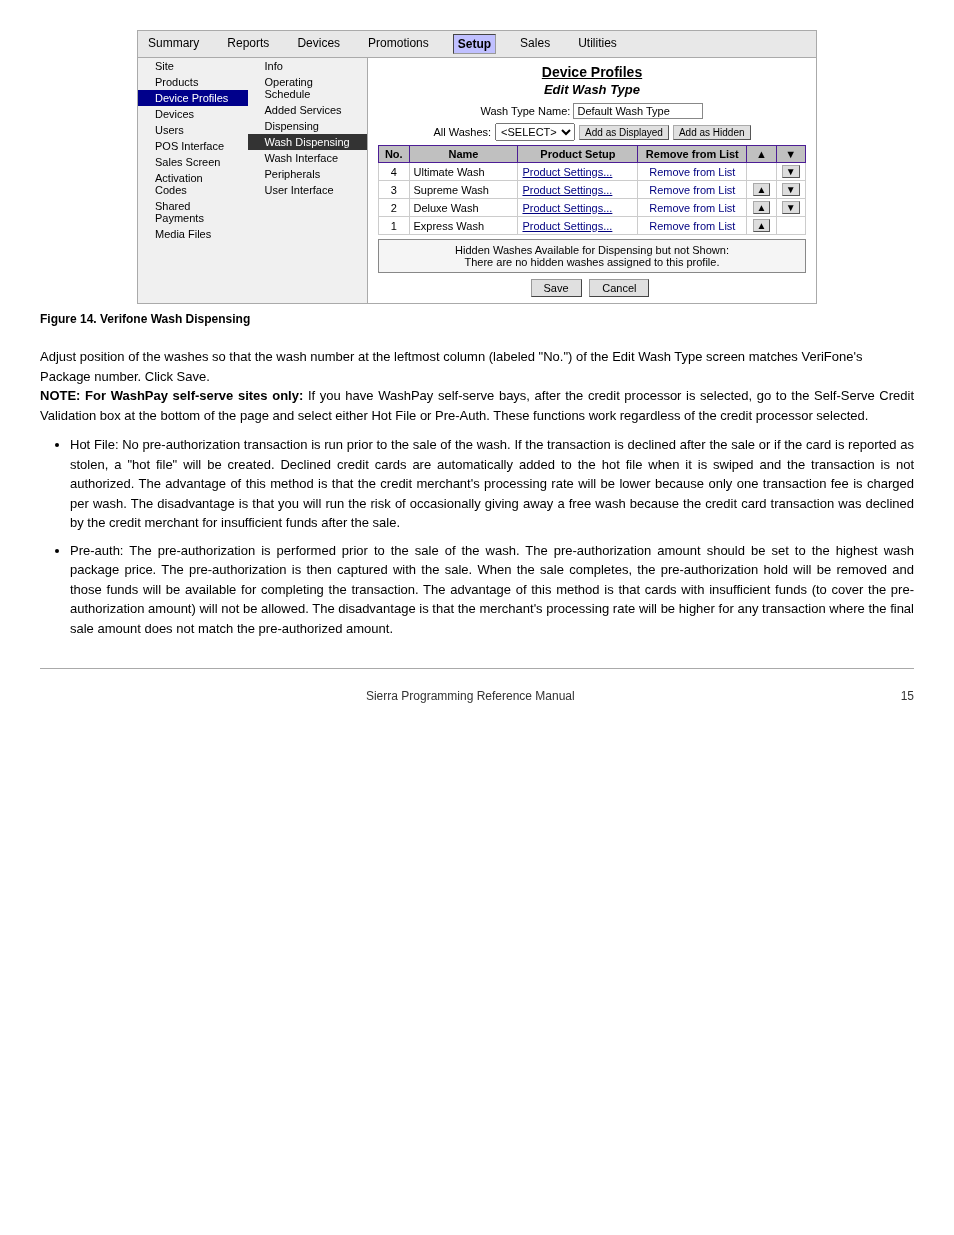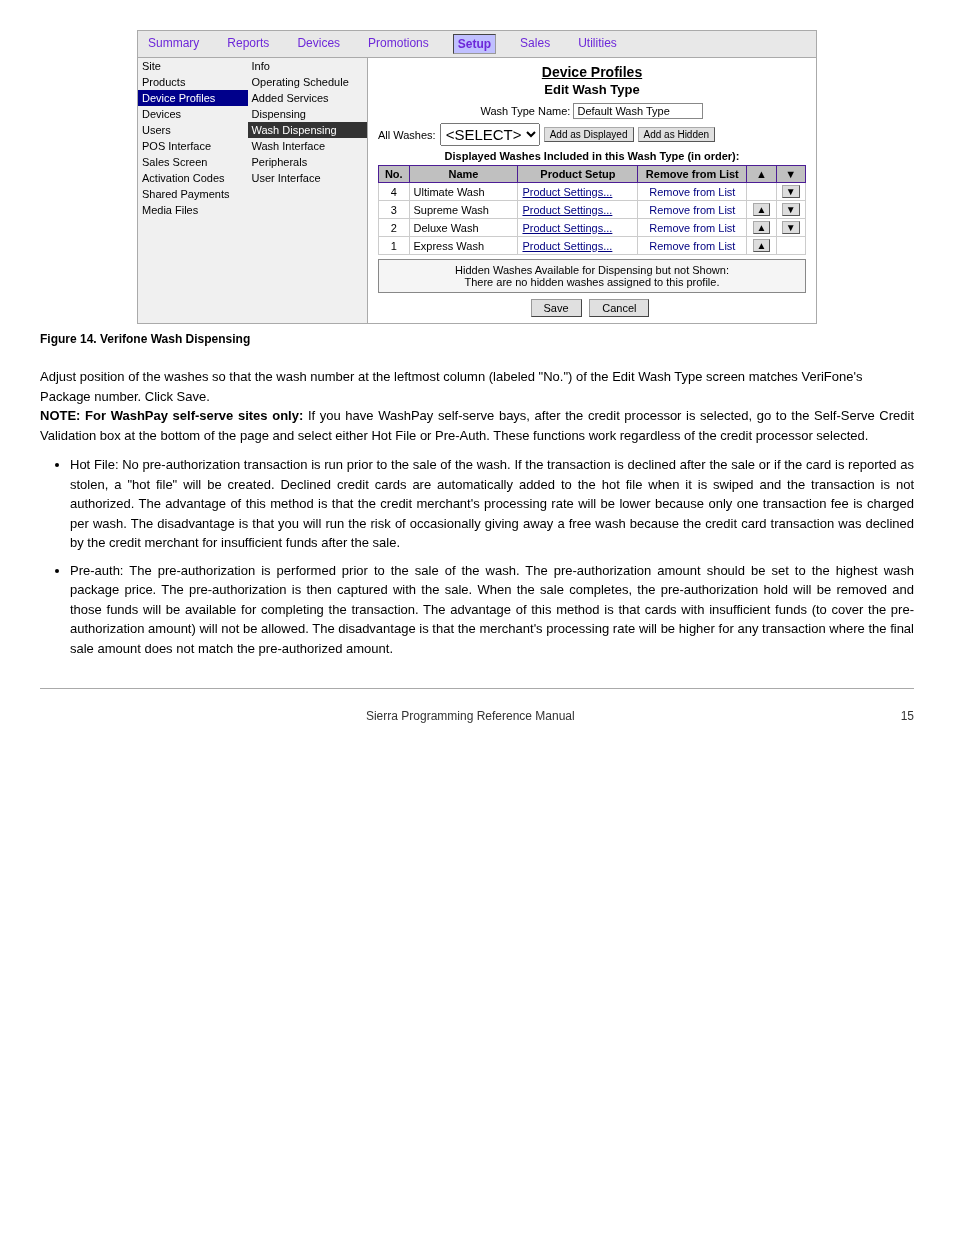--- a/index.html
+++ b/index.html
@@ -24,21 +24,21 @@
     
     .nav-bar {
       display: flex;
       background: #e8e8e8;
       border-bottom: 1px solid #aaa;
       padding: 3px 6px;
       gap: 20px;
     }
     .nav-item {
       font-size: 12px;
-      color: #6d28d9;
+      color: #000000;
       cursor: pointer;
       padding: 2px 4px;
     }
     .nav-item.active {
       font-weight: bold;
       background: #c0c0ff;
       border: 1px inset #999;
     }
 
     
@@ -62,21 +62,21 @@
     .sidebar-col2 {
       width: 120px;
       display: inline-block;
       vertical-align: top;
     }
     .sidebar-inner {
       display: flex;
     }
     .sidebar-item {
       font-size: 11px;
-      padding: 2px 4px;
+      padding: 2px 17px;
       cursor: pointer;
       color: #000;
       display: block;
     }
     .sidebar-item.active-blue {
       background: #00008b;
       color: #fff;
     }
     .sidebar-item.active-dark {
       background: #333;
@@ -93,40 +93,42 @@
       font-weight: bold;
       text-align: center;
       text-decoration: underline;
       margin-bottom: 2px;
     }
     .sub-title {
       font-size: 13px;
       font-weight: bold;
       text-align: center;
       margin-bottom: 6px;
+      font-style: italic;
     }
     .form-row {
       font-size: 11px;
       margin-bottom: 4px;
       text-align: center;
     }
     .form-row input[type="text"] {
       font-size: 11px;
       padding: 1px 3px;
       border: 1px solid #888;
     }
     .washes-row {
       font-size: 11px;
       margin-bottom: 4px;
       display: flex;
       align-items: center;
       gap: 4px;
+      justify-content: center;
     }
     .washes-row select {
-      font-size: 15px;
+      font-size: 11px;
       padding: 1px;
     }
     .btn-small {
       font-size: 10px;
       padding: 1px 5px;
       background: #e0e0e0;
       border: 1px outset #aaa;
       cursor: pointer;
     }
     .section-label {
@@ -297,21 +299,20 @@
 
       <div class="washes-row">
         <span>All Washes:</span>
         <select>
           <option>&lt;SELECT&gt;</option>
         </select>
         <button class="btn-small">Add as Displayed</button>
         <button class="btn-small">Add as Hidden</button>
       </div>
 
-      <div class="section-label">Displayed Washes Included in this Wash Type (in order):</div>
 
       <table class="wash-table">
         <thead>
           <tr>
             <th class="no-col">No.</th>
             <th class="name-col">Name</th>
             <th class="prod-col">Product Setup</th>
             <th class="remove-col">Remove from List</th>
             <th class="arrow-col">▲</th>
             <th class="arrow-col">▼</th>

